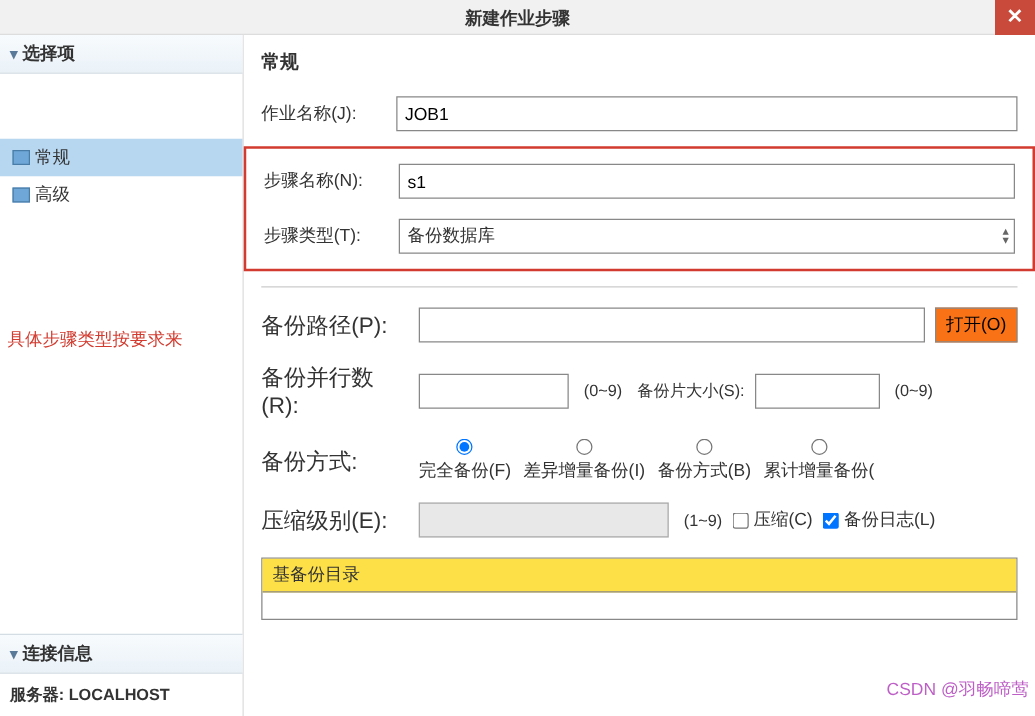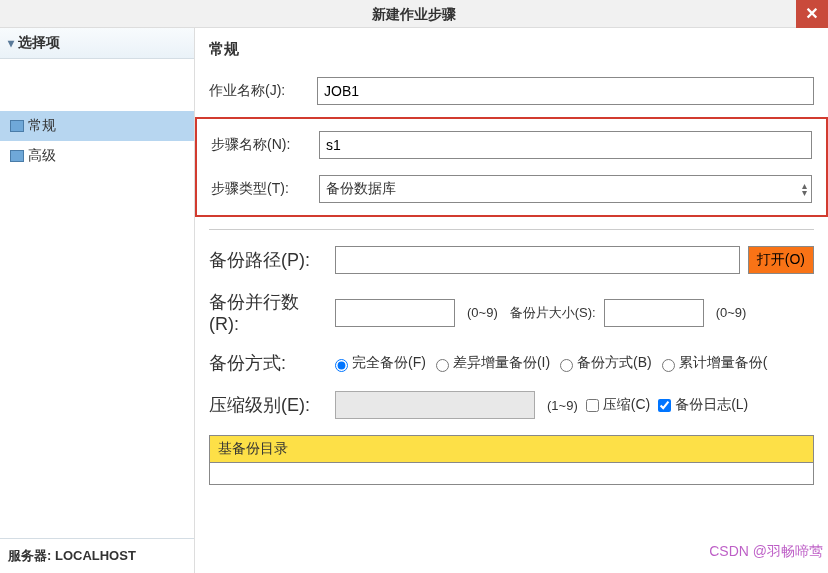--- a/index.html
+++ b/index.html
@@ -26,21 +26,21 @@
     .form-select { flex: 1; border: 1px solid #888; padding: 4px 6px; font-size: 14px; height: 28px; background: #fff; position: relative; }
     .select-arrows { position: absolute; right: 4px; top: 50%; transform: translateY(-50%); font-size: 10px; color: #666; line-height: 7px; }
     .highlight-box { border: 2px solid #d23b2f; padding: 12px 0 12px 0; margin: -4px -14px 12px -14px; }
     .highlight-box .form-row { padding: 0 14px; }
     .sub-section { border-top: 1px solid #ccc; padding-top: 16px; margin-top: 4px; }
     .sub-label { width: 118px; font-size: 18px; }
     .short-input { width: 120px; border: 1px solid #888; padding: 4px 6px; height: 28px; }
     .btn { border: 1px solid #888; background: #f97316; padding: 4px 8px; font-size: 14px; cursor: pointer; height: 28px; }
     .range-hint { font-size: 13px; color: #333; margin-left: 4px; }
     .radio-group { display: flex; gap: 10px; align-items: center; flex-wrap: nowrap; }
-    .radio-item { display: flex; align-items: flex-end; gap: 4px; font-size: 14px; white-space: nowrap; }
+    .radio-item { display: flex; align-items: center; gap: 4px; font-size: 14px; white-space: nowrap; flex-direction: column; }
     .radio-item input { margin: 0; }
     .disabled-input { background: #e8e8e8; border: 1px solid #aaa; width: 200px; height: 28px; padding: 4px 6px; }
     .cb-item { display: flex; align-items: center; gap: 4px; font-size: 14px; white-space: nowrap; }
     .cb-item input { margin: 0; }
     .list-box { border: 1px solid #888; height: 50px; margin-top: 6px; }
     .list-header { background: #fde047; border-bottom: 1px solid #888; padding: 4px 8px; font-size: 14px; font-weight: normal; }
     .watermark { position: absolute; bottom: 12px; right: 5px; color: #a21caf; font-size: 14px; opacity: 0.7; text-align: center; }
     .select-wrap { flex: 1; position: relative; display: flex; border-radius: 12px; }
   </style>
 </head>
@@ -55,22 +55,24 @@
   <div class="sidebar">
     <div class="panel-header">选择项</div>
     <div class="sidebar-items">
       <div class="sidebar-item active">
         <span>常规</span>
       </div>
       <div class="sidebar-item">
         <span>高级</span>
       </div>
     </div>
+    <div class="annotation">具体步骤类型按要求来</div>
     <div class="spacer"></div>
     <div class="conn-panel">
+      <div class="panel-header">连接信息</div>
       <div class="conn-body">服务器: LOCALHOST</div>
     </div>
   </div>
 
   <div class="content">
     <div class="section-title">常规</div>
 
     <div class="form-row">
       <div class="form-label">作业名称(J):</div>
       <input class="form-input" value="JOB1" style="">

